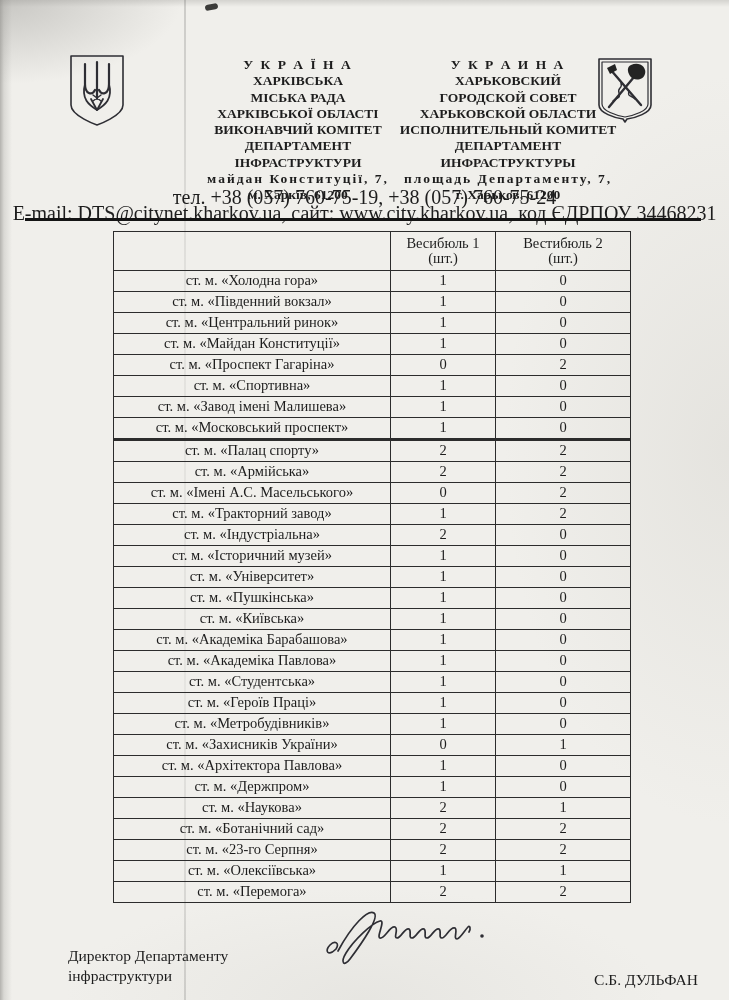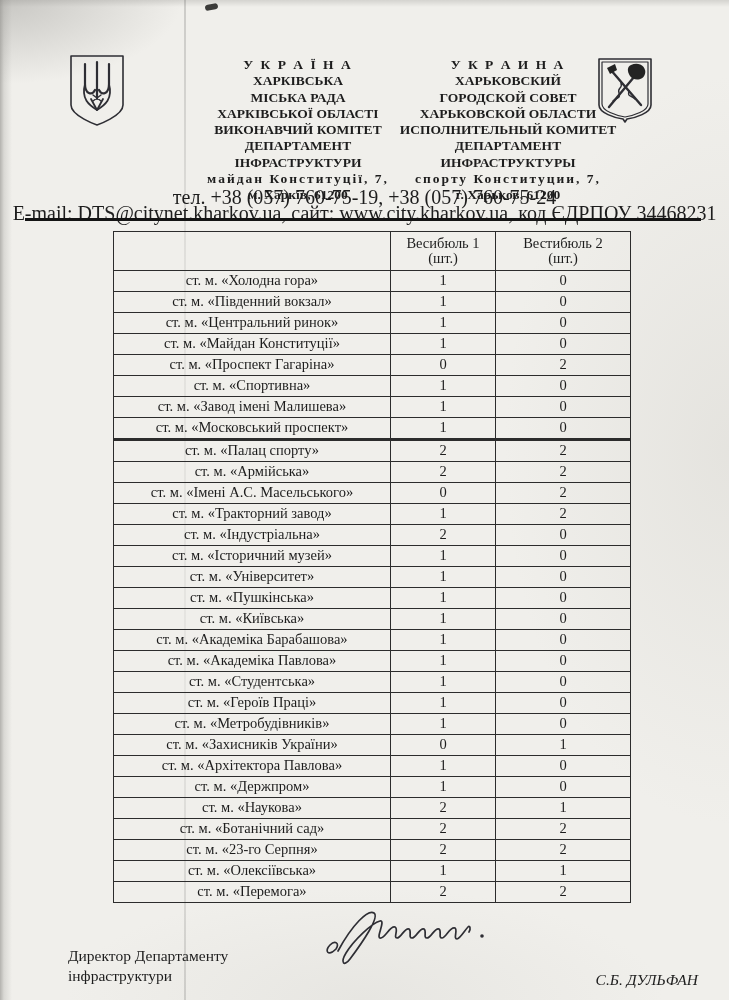--- a/index.html
+++ b/index.html
@@ -73,21 +73,20 @@
   .hdr-two-line span{display:block;}
   
   .footer-title{
     position:absolute;left:68px;top:946px;
     font-size:15.5px;line-height:19.5px;
   }
   .signature{position:absolute;left:322px;top:903px;width:178px;height:66px;}
   .footer-name{
     position:absolute;right:31px;top:971px;
     font-size:15.5px;
-    font-style:italic;
   }
   .ink{stroke:#2e2e34;fill:none;stroke-linecap:round;stroke-linejoin:round;}
 </style>
 </head>
 <body>
 
 <div class="page">
   <div class="fold-line"></div>
   <div class="speck"></div>
 
@@ -135,21 +134,21 @@
     <div class="org-col org-col-ru">
         <div>У К Р А И Н А</div>
         <div>ХАРЬКОВСКИЙ</div>
         <div>ГОРОДСКОЙ СОВЕТ</div>
         <div>ХАРЬКОВСКОЙ ОБЛАСТИ</div>
         <div>ИСПОЛНИТЕЛЬНЫЙ КОМИТЕТ</div>
         <div>ДЕПАРТАМЕНТ</div>
         <div>ИНФРАСТРУКТУРЫ</div>
       </div>
     <div class="org-col org-col-ru" style="top:160px;font-weight:normal">
-        <div class="addr">спорту Конституции, 7,</div>
+        <div class="addr">площадь Департаменту, 7,</div>
         <div class="addr">г. Харьков, 61200</div>
       </div>
 
     <div class="contact-line phone-line">тел. +38 (057) 760-75-19, +38 (057) 760-75-24</div>
     <div class="contact-line email-line">E-mail: DTS@citynet.kharkov.ua, сайт: www.city.kharkov.ua, код ЄДРПОУ 34468231</div>
     <div class="head-rule"></div>
   </div>
 
   <table class="station-table">
     <thead>

